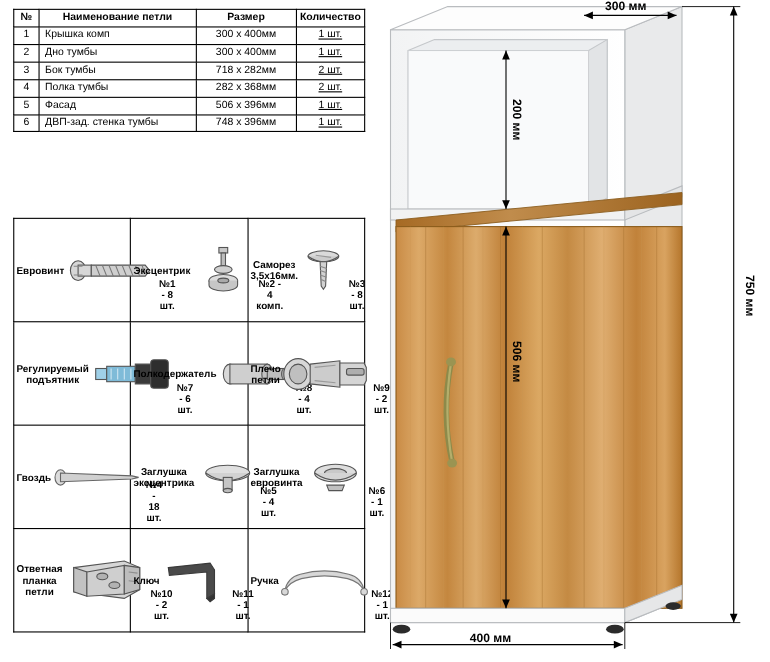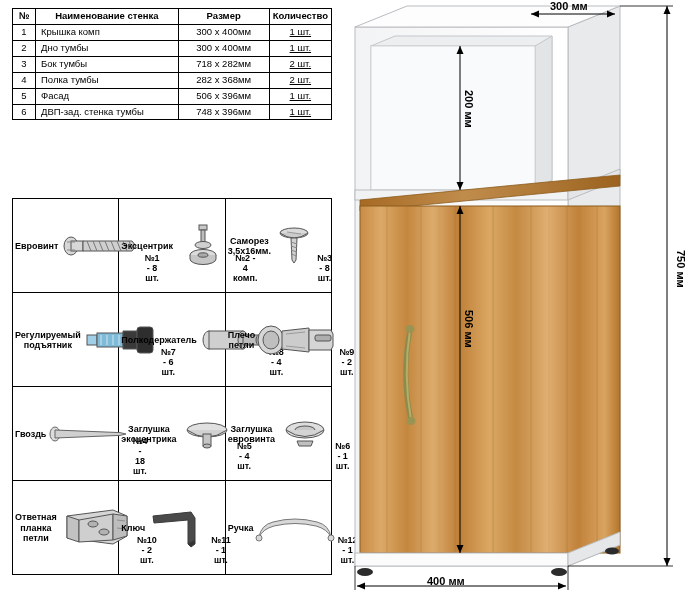--- a/index.html
+++ b/index.html
@@ -106,21 +106,21 @@
     text-orientation: mixed;
   }
 </style>
 </head>
 <body>
 
 <table id="parts-table">
   <thead>
     <tr>
       <th>№</th>
-      <th>Наименование стенка</th>
+      <th>Наименование петли</th>
       <th>Размер</th>
       <th>Количество</th>
     </tr>
   </thead>
   <tbody>
     <tr>
       <td class="num">1</td>
       <td class="name">Крышка комп</td>
       <td class="size">300 х 400мм</td>
       <td class="qty">1 шт.</td>

